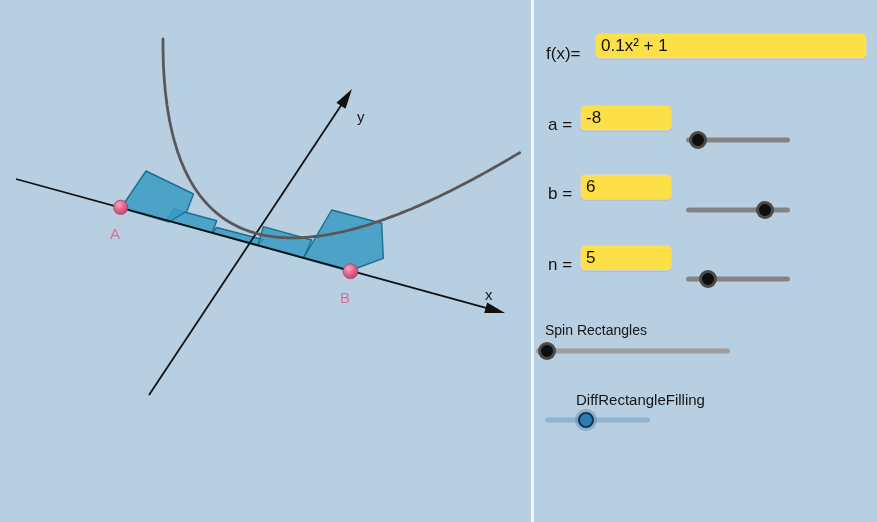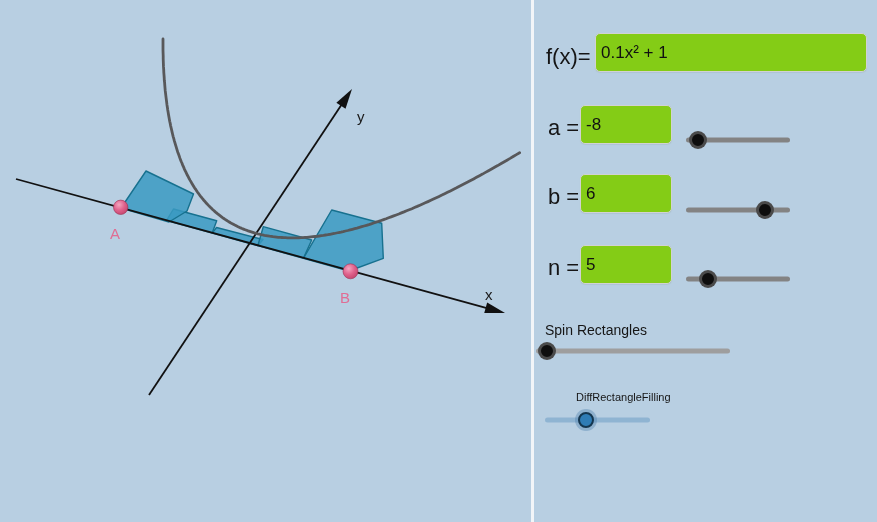--- a/index.html
+++ b/index.html
@@ -3,26 +3,26 @@
 <meta charset="utf-8">
 <style>
   html,body{margin:0;padding:0;}
   .app{
     position:relative;width:877px;height:522px;overflow:hidden;
     background:#b8cfe2;
     font-family:"Liberation Sans", sans-serif;
   }
   #gfx{position:absolute;left:0;top:0;}
   .divider{position:absolute;top:0;width:3px;height:522px;background:#f2f5f8;}
-  .lbl{position:absolute;font-size:22px;color:#151515;white-space:pre;}
+  .lbl{position:absolute;font-size:17px;color:#151515;white-space:pre;}
   .lbl.small{font-size:14px;}
-  .lbl.diff{font-size:11px;text-align:center;}
+  .lbl.diff{font-size:15px;text-align:center;}
   .box{
-    position:absolute;height:39px;box-sizing:border-box;
-    background:#84cc16;border:1px solid #d2d2d2;border-radius:5px;
+    position:absolute;height:26px;box-sizing:border-box;
+    background:#fde047;border:1px solid #d2d2d2;border-radius:5px;
     font-family:"Liberation Sans", sans-serif;font-size:17px;color:#111;
     padding:0 4px 0 5px;outline:none;
     box-shadow:0 1px 1px rgba(0,0,0,0.06);
   }
   .slider{position:absolute;}
   .track{
     position:absolute;left:0;right:0;top:50%;transform:translateY(-50%);
     height:5px;border-radius:3px;background:#838383;
   }
   .track.light{background:#9e9e9e;}

